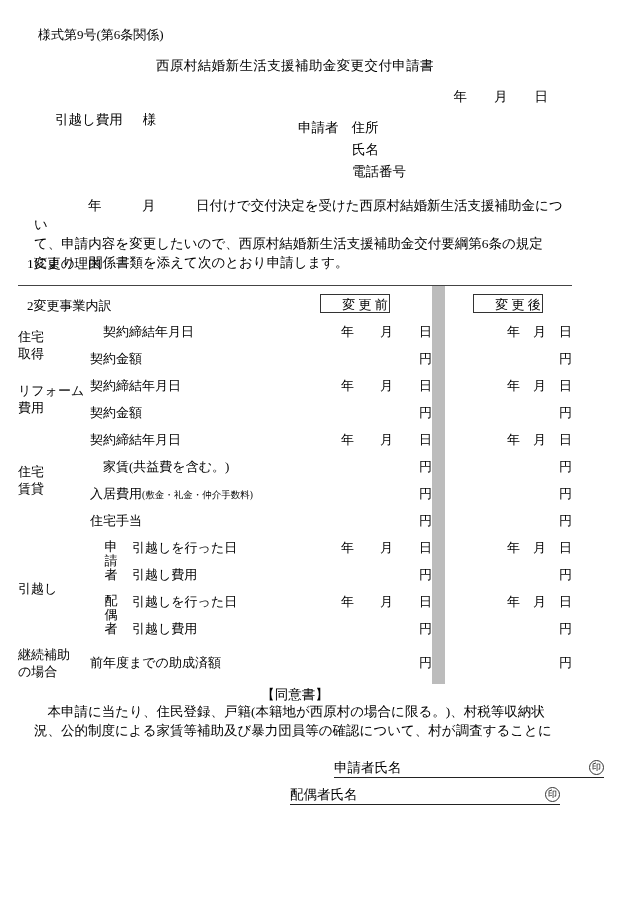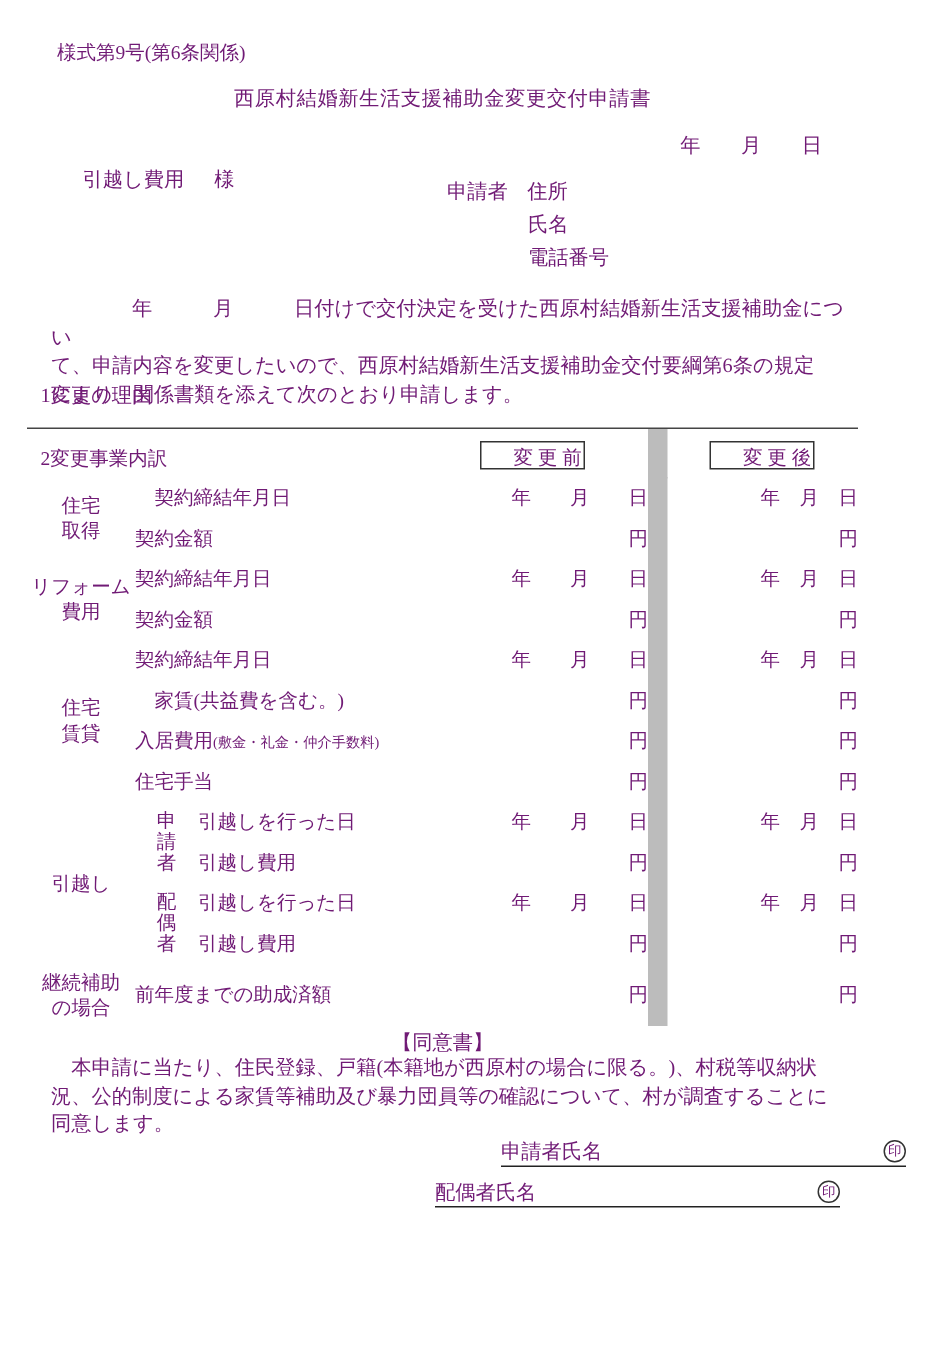--- a/index.html
+++ b/index.html
@@ -1,18 +1,18 @@
 <!DOCTYPE html>
 <html><head>
 <meta charset="utf-8">
 <style>
   html,body{margin:0;padding:0;background:#ffffff;}
   .page{
     position:relative;width:630px;height:903px;background:#ffffff;
-    font-family:"Liberation Serif","DejaVu Serif",serif;color:#701a75;
+    font-family:"Liberation Serif","DejaVu Serif",serif;color:#000000;
     overflow:hidden;
     text-decoration:underline;
   }
   .formno{position:absolute;left:38px;top:26px;font-size:13px;}
   .doc-title{position:absolute;left:18px;top:57px;width:554px;text-align:center;font-size:13.5px;letter-spacing:0.4px;}
   .date-top{position:absolute;left:18px;top:88px;width:530px;text-align:right;font-size:13.5px;}
   .addressee{position:absolute;left:55px;top:111px;font-size:13.5px;}
   .addressee .hon{margin-left:20px;}
   .applicant{position:absolute;left:298px;top:117px;font-size:13.5px;line-height:22px;}
   .app-field{margin-left:13px;}
@@ -26,21 +26,21 @@
   .chgbox{position:absolute;top:294px;width:70px;height:19px;border:1px solid #333;
     text-align:center;font-size:13px;line-height:19px;box-sizing:border-box;padding-left:20px;}
   .box-before{left:320px;}
   .box-after{left:473px;}
   table.grid{position:absolute;left:18px;top:318px;width:554px;border-collapse:collapse;
     table-layout:fixed;font-size:13px;}
   .grid tr{height:27px;}
   .grid tr.tall{height:42px;}
   .grid td{padding:0;vertical-align:middle;border:none;}
   .cat{border-left:1px solid #333;border-right:1px solid #333;border-bottom:1px solid #333;
-    text-align:center;white-space:pre-line;line-height:17px;}
+    white-space:pre-line;line-height:17px;}
   .subcell{border-right:1px solid #333;border-bottom:1px solid #333;text-align:center;}
   .vert{display:inline-block;width:14px;line-height:14px;word-break:break-all;text-align:center;}
   .lbl{padding-left:5px;border-right:1px solid #333;}
   .small{font-size:9.5px;}
   .date{text-align:right;padding-right:6px;}
   .yen{text-align:right;padding-right:6px;vertical-align:bottom;padding-bottom:3px;}
   .after{border-right:1px solid #333;}
   .spacer{background:#bcbcbc;border-left:1px solid #333;border-right:1px solid #333;}
   .bt{border-top:1px solid #333;}
   .bb-dot{border-bottom:1px dotted #909090;}
@@ -184,21 +184,20 @@
       <td class="yen after bb-solid">円</td>
     </tr>
   </tbody>
     </table>
 
   <div class="consent-head">【同意書】</div>
 
   <div class="consent-para">
     <div>　本申請に当たり、住民登録、戸籍(本籍地が西原村の場合に限る。)、村税等収納状</div>
     <div>況、公的制度による家賃等補助及び暴力団員等の確認について、村が調査することに</div>
-    <div>同意します。</div>
   </div>
 
   <div class="sig sig-1">
     <span>申請者氏名</span>
     <span class="seal">印</span>
   </div>
   <div class="sig sig-2">
     <span>配偶者氏名</span>
     <span class="seal">印</span>
   </div>

